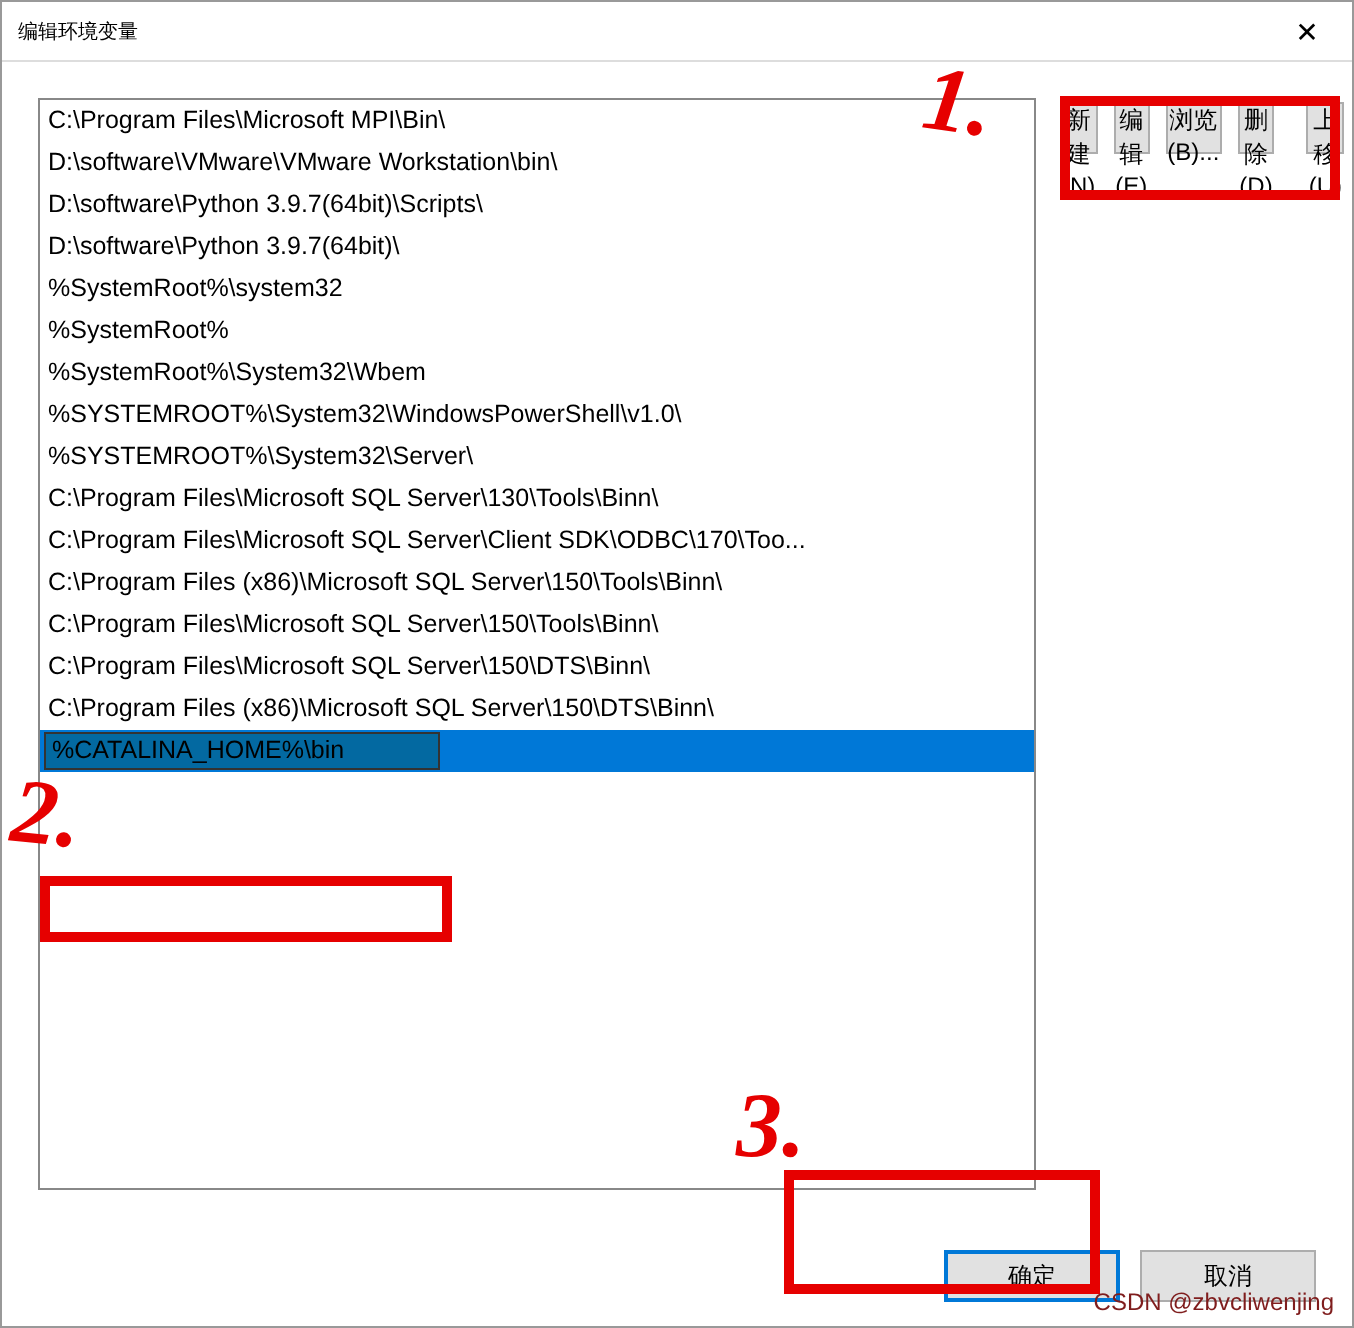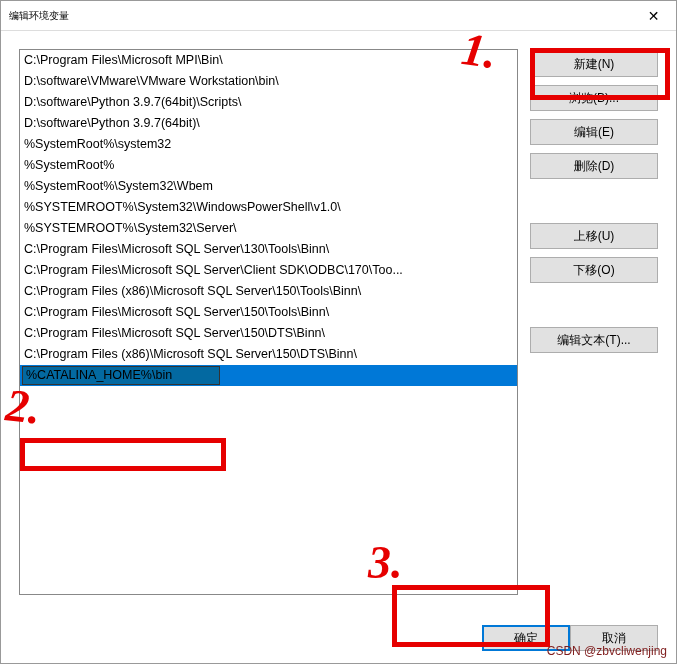--- a/index.html
+++ b/index.html
@@ -7,24 +7,24 @@
     .dialog { width: 677px; height: 664px; border: 1px solid #999; display: flex; flex-direction: column; }
     .titlebar { height: 30px; display: flex; align-items: center; padding-left: 8px; border-bottom: 1px solid #ddd; }
     .titlebar .title { flex: 1; font-size: 10px; }
     .close-btn { width: 45px; height: 30px; display: flex; align-items: center; justify-content: center; font-size: 14px; cursor: pointer; }
     .content { flex: 1; display: flex; padding: 18px; gap: 12px; }
     .left-col { flex: 1; display: flex; flex-direction: column; }
     .listbox { flex: 1; border: 1px solid #888; background: #fff; overflow-y: auto; }
     .list-item { height: 21px; line-height: 21px; padding-left: 4px; font-size: 12.5px; white-space: nowrap; overflow: hidden; text-overflow: ellipsis; cursor: pointer; }
     .list-item.selected { background: #0078d7; }
     .list-item.selected .edit-input { background:#0369a1; border:1px solid #333; padding:0 3px; height:19px; font-size:12.5px; font-family:inherit; width:198px; margin-left:-2px; }
-    .right-col { width: 128px; display: flex; flex-direction: column; gap: 8px; padding-top: 2px; }
+    .right-col { width: 128px; display: flex; flex-direction: row; gap: 8px; padding-top: 2px; }
     .btn { height: 26px; border: 1px solid #adadad; background: #e1e1e1; font-size: 12px; cursor: pointer; font-family: inherit; }
     .spacer-md { height: 28px; }
-    .footer { height: 50px; display: flex; justify-content: flex-end; align-items: center; padding-right: 18px; padding-bottom: 0; }
+    .footer { height: 50px; display: flex; justify-content: flex-end; align-items: center; gap: 10px; padding-right: 18px; padding-bottom: 0; }
     .footer .btn { width: 88px; }
     .btn.primary { border: 2px solid #0078d7; background:#e1e1e1; }
     
     .anno { position: absolute; pointer-events: none; }
     .anno-box1 { left: 530px; top: 48px; width: 140px; height: 52px; border: 5px solid #e60000; }
     .anno-box2 { left: 20px; top: 438px; width: 206px; height: 33px; border: 5px solid #e60000; }
     .anno-box3 { left: 392px; top: 585px; width: 158px; height: 62px; border: 5px solid #e60000; }
     .anno-text { font-family: "Comic Sans MS", cursive; font-size: 46px; font-weight: bold; color: #e60000; position:absolute; }
     .anno-1 { left: 462px; top: 24px; transform: rotate(8deg); font-style: italic;}
     .anno-2 { left: 6px; top: 380px; transform: rotate(6deg); font-style: italic;}
@@ -57,22 +57,22 @@
           <div class="list-item">C:\Program Files\Microsoft SQL Server\Client SDK\ODBC\170\Too...</div>
           <div class="list-item">C:\Program Files (x86)\Microsoft SQL Server\150\Tools\Binn\</div>
           <div class="list-item">C:\Program Files\Microsoft SQL Server\150\Tools\Binn\</div>
           <div class="list-item">C:\Program Files\Microsoft SQL Server\150\DTS\Binn\</div>
           <div class="list-item">C:\Program Files (x86)\Microsoft SQL Server\150\DTS\Binn\</div>
           <div class="list-item selected"><input class="edit-input" value="%CATALINA_HOME%\bin" style=""></div>
         </div>
     </div>
     <div class="right-col">
       <button class="btn">新建(N)</button>
+      <button class="btn">编辑(E)</button>
       <button class="btn">浏览(B)...</button>
-      <button class="btn">编辑(E)</button>
       <button class="btn">删除(D)</button>
       <div class="spacer-md"></div>
       <button class="btn">上移(U)</button>
       <button class="btn">下移(O)</button>
       <div class="spacer-md"></div>
       <button class="btn">编辑文本(T)...</button>
     </div>
   </div>
   <div class="footer">
     <button class="btn primary">确定</button>

